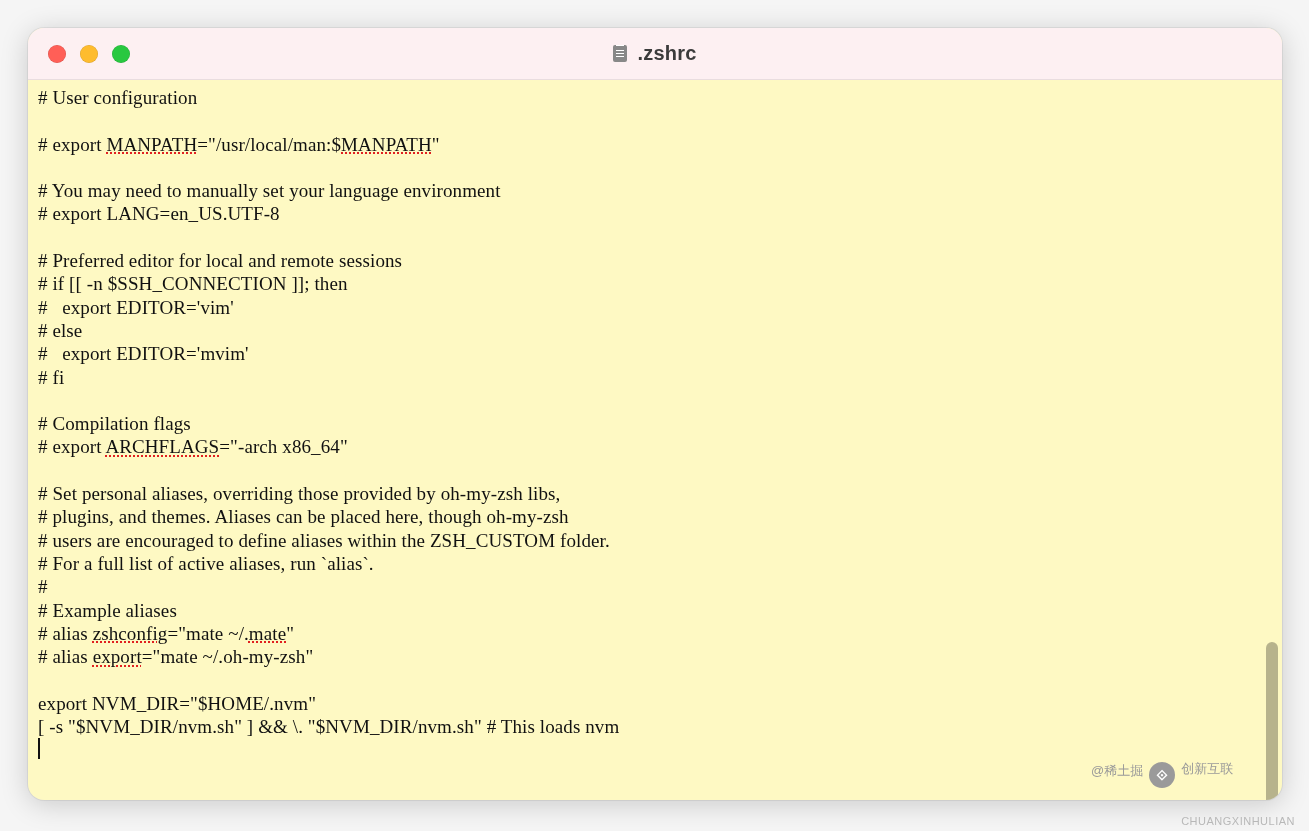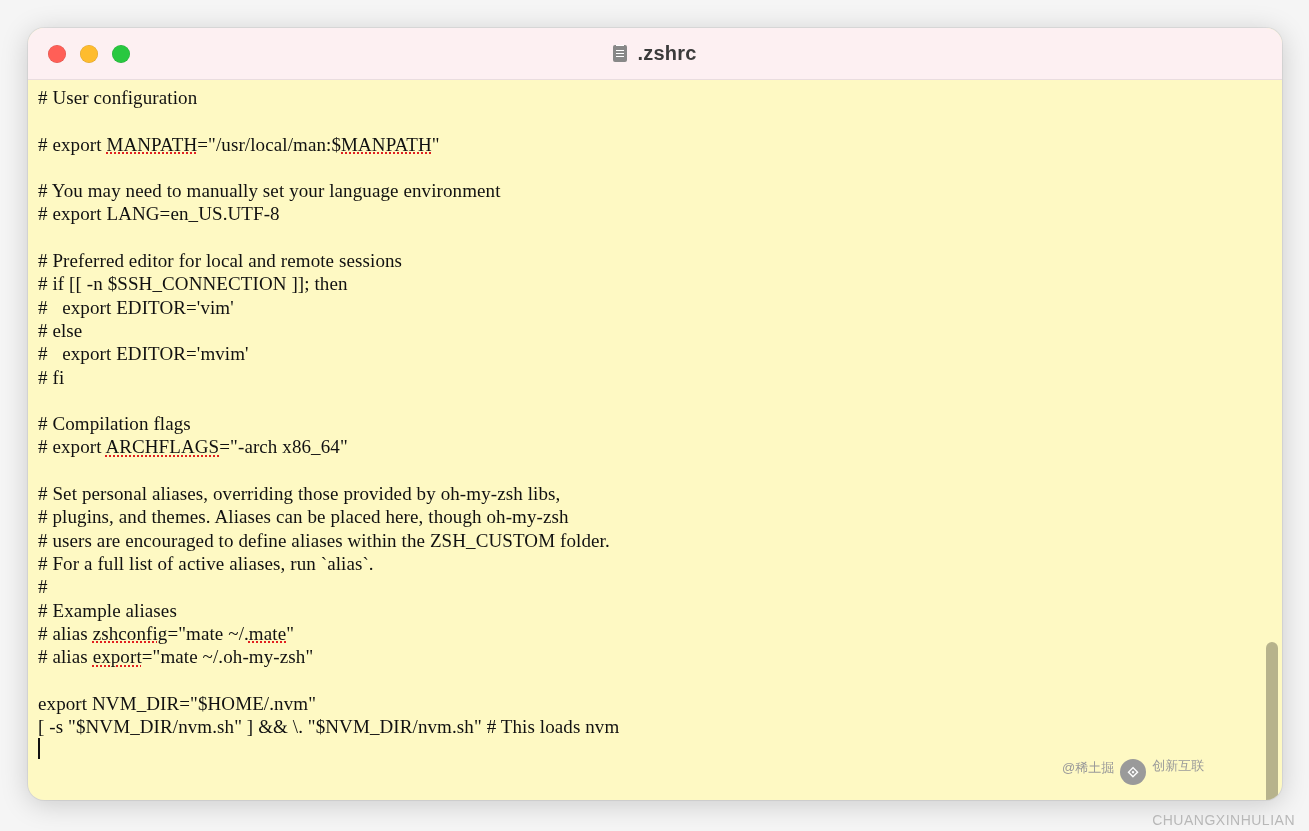--- a/index.html
+++ b/index.html
@@ -86,21 +86,21 @@
     display: flex; gap: 6px;
     color: #9a9a9a; font-size: 13px;
     pointer-events: none;
   }
   .wm-logo {
     width: 26px; height: 26px; border-radius: 50%;
     background: #9a9a9a; position: relative;
     display: flex; align-items: center; justify-content: center;
     color: #fff; font-weight: 700; font-size: 14px; font-family: sans-serif;
   }
-  .wm-sub { font-size: 14px; color: #b8b8b8; margin-top: -2px; letter-spacing: 0.5px; }
+  .wm-sub { font-size: 11px; color: #b8b8b8; margin-top: -2px; letter-spacing: 0.5px; }
   .wm-text { display: flex; flex-direction: column; line-height: 1; gap: 43px; }
 </style>
 </head>
 <body>
 
 <div class="window">
 
   <div class="titlebar">
     <div class="traffic-lights">
       <div class="tl red"></div>

